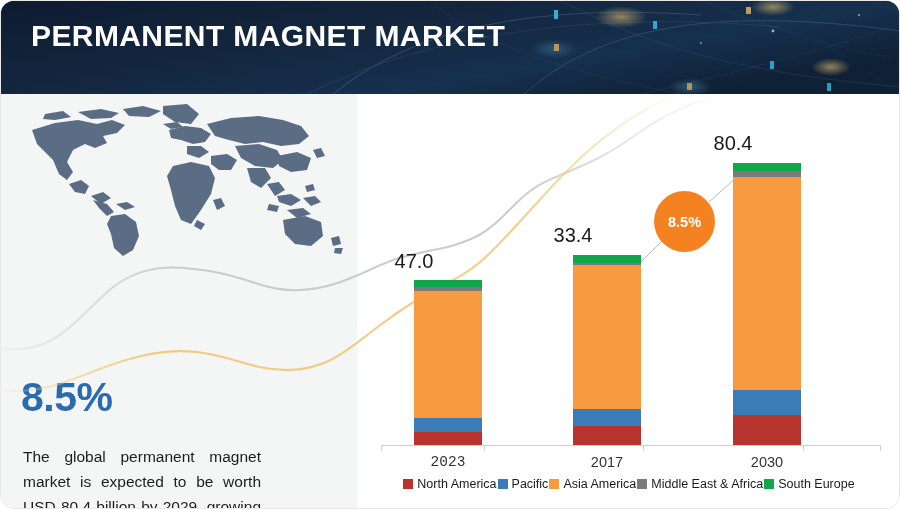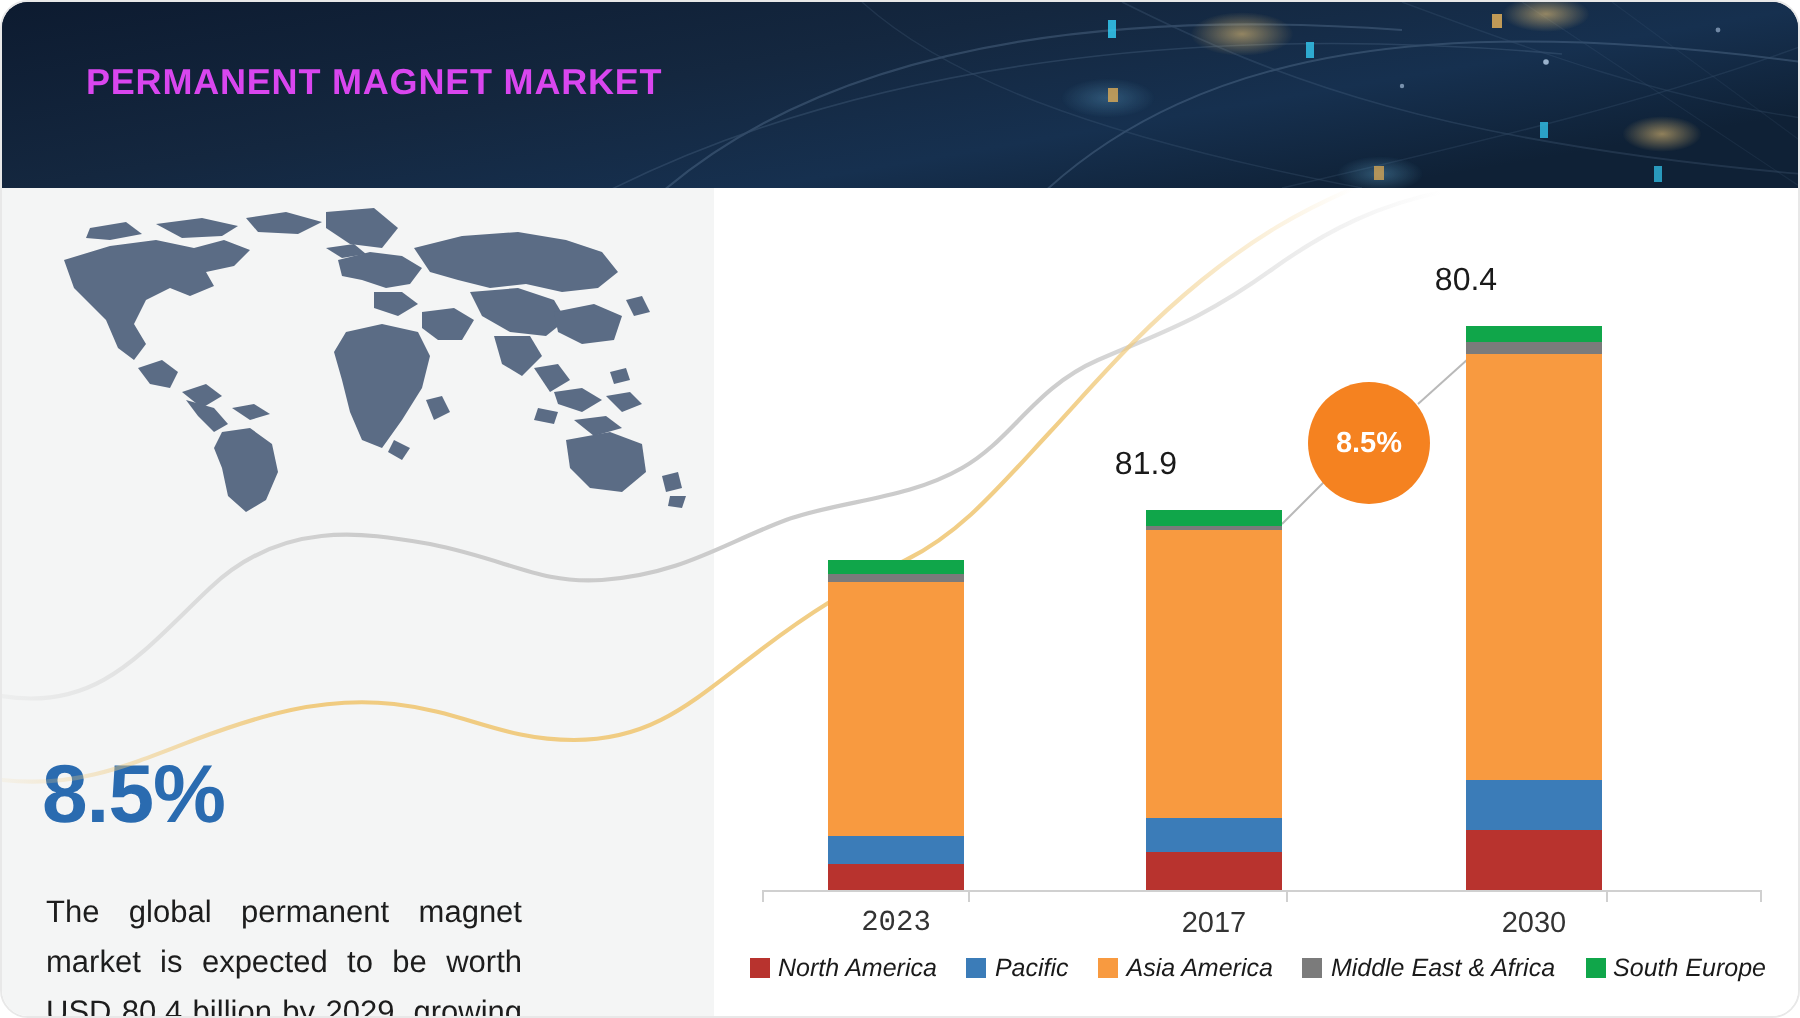--- a/index.html
+++ b/index.html
@@ -33,26 +33,26 @@
     overflow: hidden;
   }
   .header-bg { position:absolute; left:0; top:0; width:900px; height:93px; }
   .header-text-wrap {
     position: absolute;
     left: 30px;
     top: 18px;
     z-index: 4;
   }
   .title {
-    margin: 12px;
-    font-family: "Liberation Sans", sans-serif;
-    font-size: 18px;
+    margin: 0;
+    font-family: "Liberation Sans", sans-serif;
+    font-size: 30px;
     font-weight: bold;
     letter-spacing: 0.4px;
-    color: #d946ef;
+    color: #ffffff;
     line-height: 1.12;
     white-space: nowrap;
   }
   .subtitle {
     margin: 3px 0 0 0;
     font-family: "Liberation Sans", sans-serif;
     font-size: 18px;
     font-weight: normal;
     letter-spacing: 0.2px;
     color: #dfe6ef;
@@ -135,21 +135,21 @@
     position: absolute;
     width: 68px;
   }
   .seg { position: absolute; left: 0; width: 68px; }
 
   .bar-total {
     position: absolute;
     width: 100px;
     text-align: center;
     font-family: "Liberation Sans", sans-serif;
-    font-size: 16px;
+    font-size: 20px;
     color: #1a1a1a;
   }
   .x-label {
     position: absolute;
     top: 360px;
     width: 100px;
     text-align: center;
     font-family: "Liberation Sans", sans-serif;
     font-size: 14.5px;
     color: #333333;
@@ -174,22 +174,21 @@
   .connector { position:absolute; left:0; top:0; width:544px; height:416px; pointer-events:none; }
 
   
   .legend {
     position: absolute;
     left: 0; top: 383px;
     width: 544px;
     display: flex;
     justify-content: center;
     align-items: center;
-    gap: 15px;
-    font-style: italic;
+    gap: 1px;
   }
   .legend-item { display: flex; align-items: center; gap: 4px; }
   .legend-swatch { width: 10px; height: 10px; display: block; }
   .legend-text {
     font-family: "Liberation Sans", sans-serif;
     font-size: 12.5px;
     color: #1a1a1a;
     white-space: nowrap;
   }
 </style>
@@ -340,30 +339,31 @@
         <path d="M392,72 l7,1.6 l-4.4,5.2 z" fill="#b9b9b9"></path>
       </svg>
 
       <div class="axis-line"></div>
       <div class="tick" style="left:24px;"></div>
       <div class="tick" style="left:127px;"></div>
       <div class="tick" style="left:286px;"></div>
       <div class="tick" style="left:446px;"></div>
       <div class="tick" style="left:523px;"></div>
 
+      <div class="bar-total" style="left:7px; top:156px;">47.0</div>
       <div class="bar" style="left:57px; top:186px; height:165px;">
         <div class="seg" style="top: 0px; height: 7px; background: rgb(16, 166, 74);"></div>
         <div class="seg" style="top: 7px; height: 4px; background: rgb(123, 123, 123);"></div>
         <div class="seg" style="top: 11px; height: 127px; background: rgb(248, 154, 64);"></div>
         <div class="seg" style="top: 138px; height: 14px; background: rgb(59, 124, 184);"></div>
         <div class="seg" style="top: 152px; height: 13px; background: rgb(184, 51, 46);"></div>
       </div>
       <div class="x-label" style="left:41px;font-family:Liberation Mono, monospace;">2023</div>
 
-      <div class="bar-total" style="left:166px; top:130px;">81.9</div>
+      <div class="bar-total" style="left:166px; top:130px;">33.4</div>
       <div class="bar" style="left:216px; top:161px; height:190px;">
         <div class="seg" style="top: 0px; height: 8px; background: rgb(16, 166, 74);"></div>
         <div class="seg" style="top: 8px; height: 2px; background: rgb(123, 123, 123);"></div>
         <div class="seg" style="top: 10px; height: 144px; background: rgb(248, 154, 64);"></div>
         <div class="seg" style="top: 154px; height: 17px; background: rgb(59, 124, 184);"></div>
         <div class="seg" style="top: 171px; height: 19px; background: rgb(184, 51, 46);"></div>
       </div>
       <div class="x-label" style="left:200px;">2017</div>
 
       <div class="bar-total" style="left:326px; top:38px;">80.4</div>

